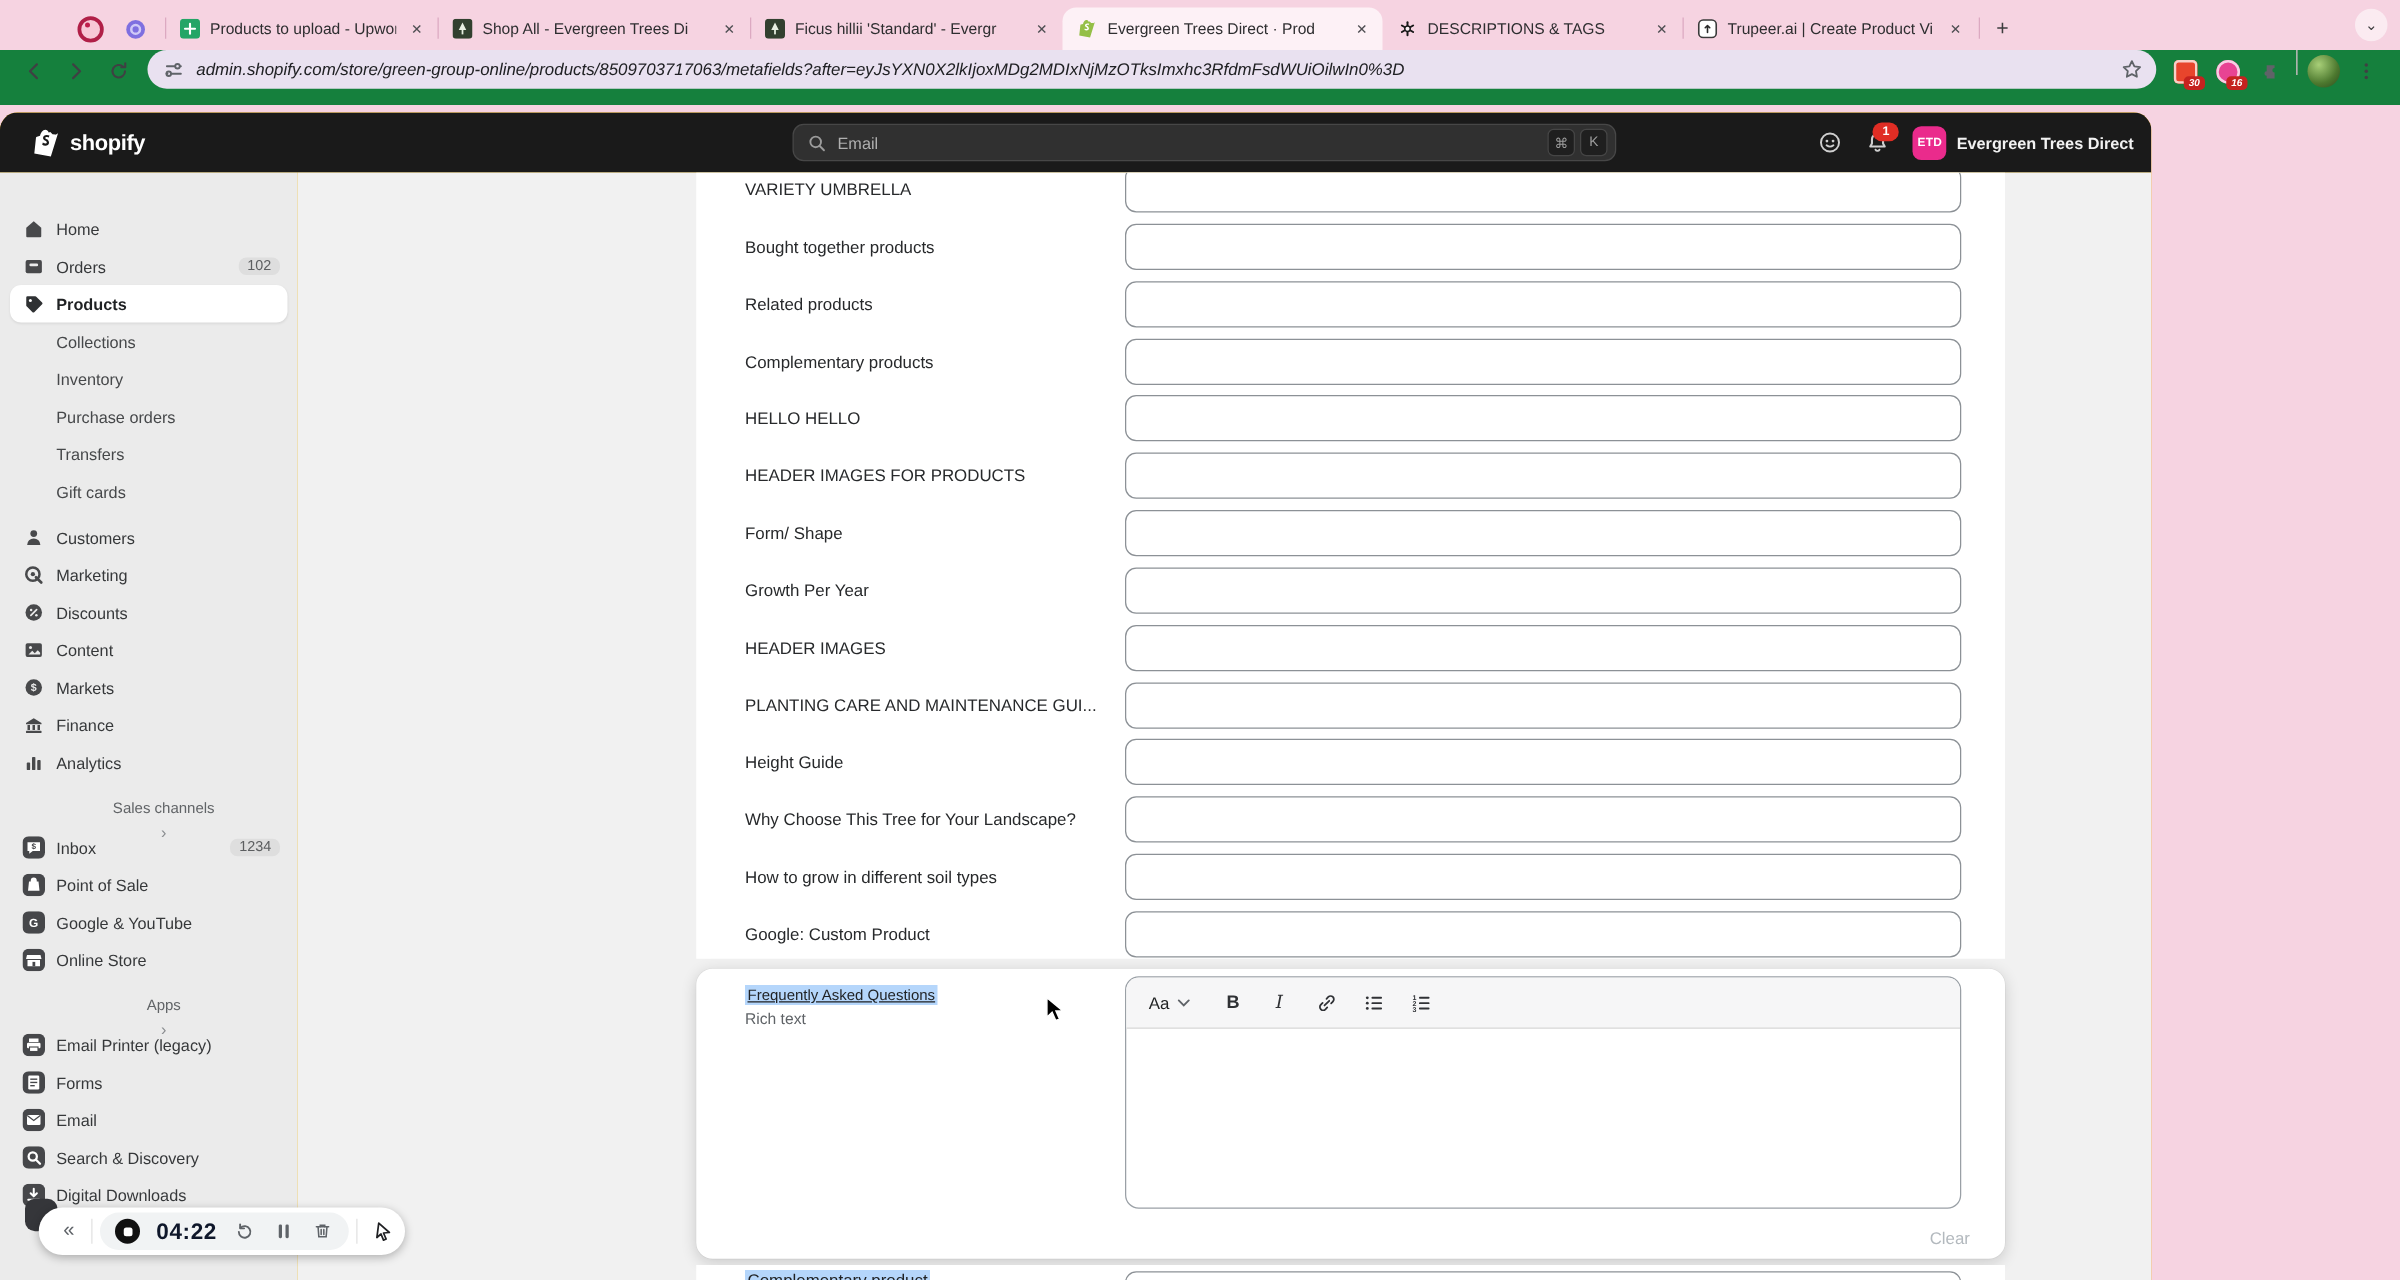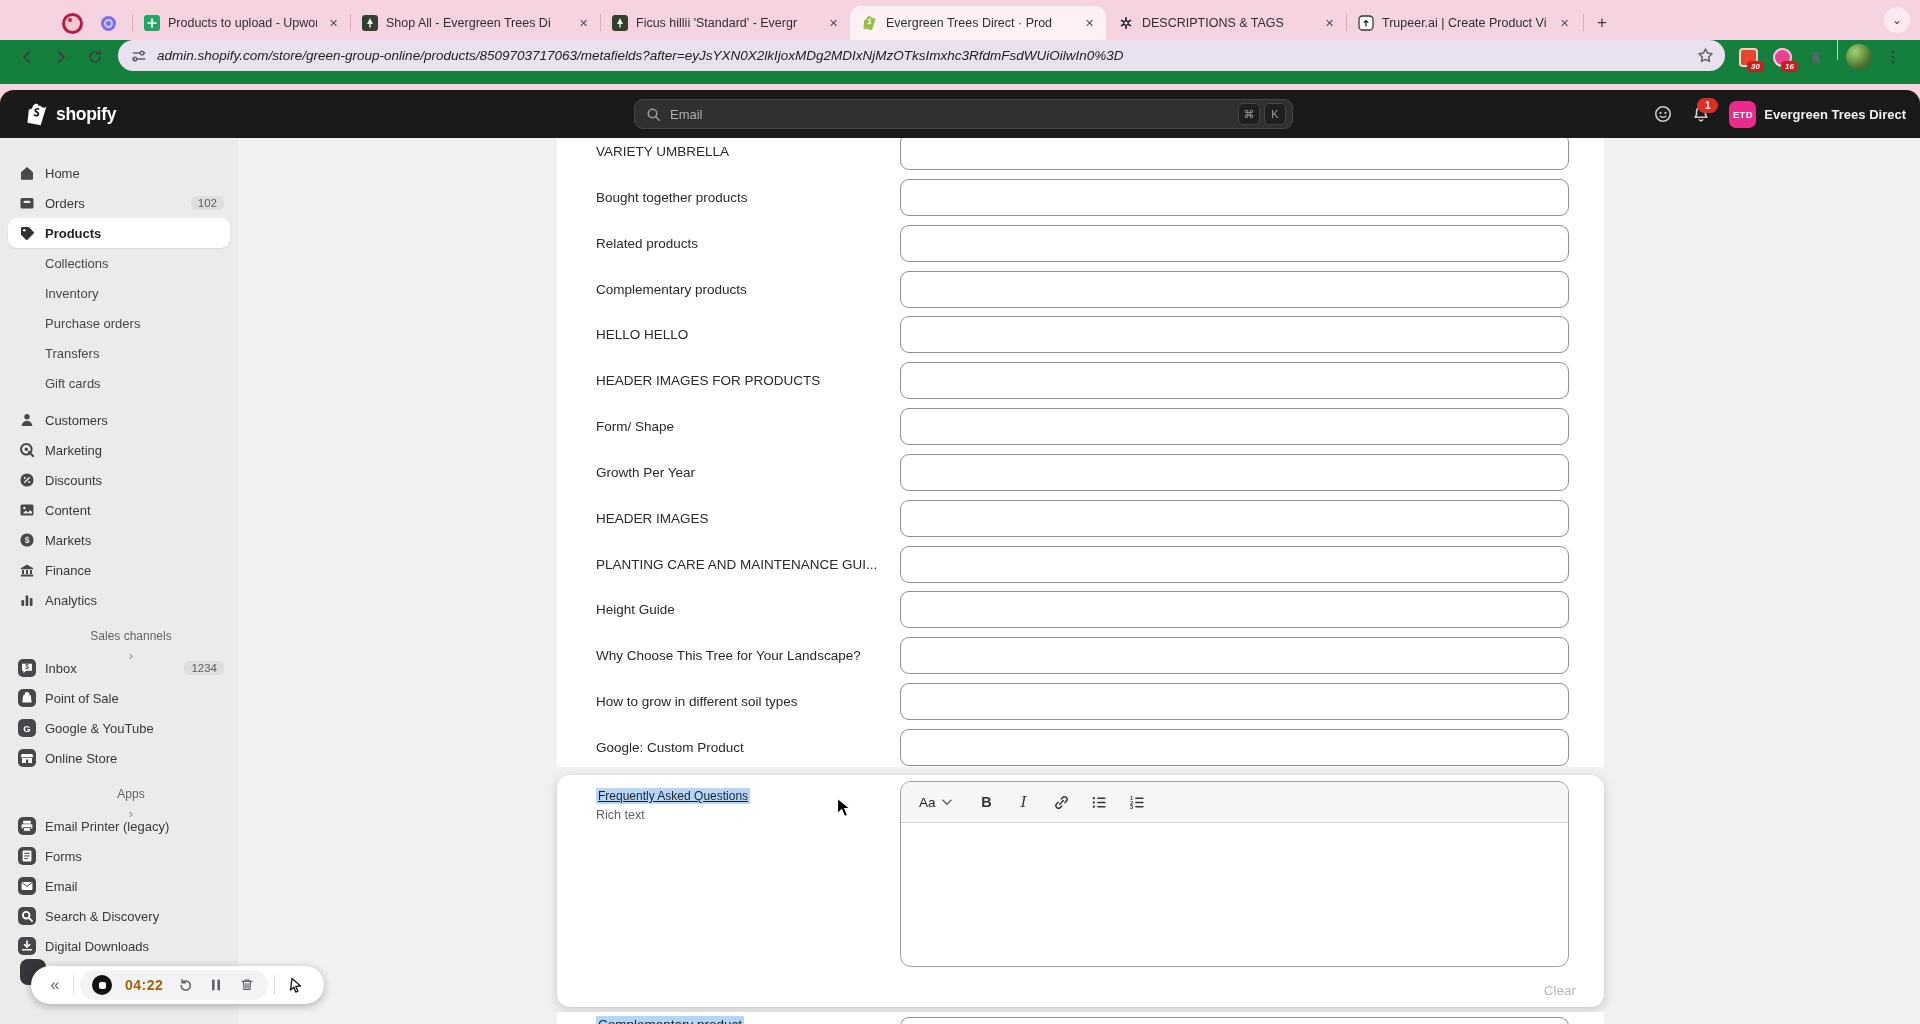--- a/index.html
+++ b/index.html
@@ -32,39 +32,39 @@
            padding:0 10px 0 12px;margin:0 6px;min-width:0;}
   .url{font-size:13.5px;color:#202124;white-space:nowrap;overflow:hidden;flex:1;margin-left:9px;}
   .extbox{position:relative;width:34px;height:34px;display:flex;align-items:center;justify-content:center;}
   .ext-red{width:19px;height:19px;border-radius:4px;background:#e8452c;box-shadow:inset 0 0 0 2px #f9d0c8;}
   .ext-pink{width:19px;height:19px;border-radius:50%;background:#e84393;box-shadow:inset 0 0 0 2px #f8cfe3;}
   .extbadge{position:absolute;right:1px;bottom:2px;min-width:13px;height:11px;border-radius:4px;background:#c5221f;
             color:#fff;font-size:8px;font-weight:bold;display:flex;align-items:center;justify-content:center;padding:0 2px;}
   .avatar{width:26px;height:26px;border-radius:50%;background:radial-gradient(circle at 35% 30%,#a8cf78,#4d792f 60%,#2c4a1c);}
   .chromediv{width:1px;height:20px;background:#e0c4d2;margin:0 4px;}
   
-  .admin{position:absolute;top:90px;left:0;width:1920px;height:934px;border-radius:14px 14px 0 0;overflow:hidden;background:#eab308;}
+  .admin{position:absolute;top:90px;left:0;width:1721px;height:934px;border-radius:14px 14px 0 0;overflow:hidden;background:#eab308;}
   .topbar{position:absolute;top:0;left:0;right:0;height:48px;background:#1a1a1a;}
   .logo{position:absolute;left:26px;top:12px;display:flex;align-items:center;gap:7px;}
   .logotext{color:#fff;font-size:17.5px;font-weight:bold;letter-spacing:-.3px;}
   .search{position:absolute;left:634px;top:9px;width:659px;height:30px;background:#303030;border:1px solid #474747;
           border-radius:9px;display:flex;align-items:center;padding:0 6px 0 10px;box-sizing:border-box;}
   .search .ph{flex:1;color:#b0b0b0;font-size:13px;margin-left:8px;}
   .skey{width:20px;height:20px;margin-left:4px;background:#1f1f1f;border:1px solid #454545;border-radius:5px;
         color:#9d9d9d;font-size:11px;display:flex;align-items:center;justify-content:center;}
   .tb-right{position:absolute;right:14px;top:0;height:48px;display:flex;align-items:center;gap:18px;}
   .bellwrap{position:relative;width:20px;height:20px;}
   .notif{position:absolute;top:-6px;right:-7px;min-width:15px;height:15px;border-radius:8px;background:#e02d24;
          color:#fff;font-size:10px;font-weight:bold;display:flex;align-items:center;justify-content:center;padding:0 3px;}
   .storechip{display:flex;align-items:center;gap:8px;}
   .etd{width:27px;height:27px;border-radius:7px;background:#ea2b8c;color:#fff;font-size:9.5px;font-weight:bold;
        display:flex;align-items:center;justify-content:center;letter-spacing:.3px;}
   .storename{color:#f2f2f2;font-size:13px;font-weight:600;}
   
-  .sidebar{position:absolute;left:0;top:48px;width:238px;bottom:0;background:#ebebeb;padding-top:20px;box-sizing:border-box;}
+  .sidebar{position:absolute;left:0;top:48px;width:238px;bottom:0;background:#ebebeb;padding-top:30px;box-sizing:border-box;}
   .sitem{position:relative;height:30px;margin:0 8px;display:flex;align-items:center;gap:9px;padding:0 6px 0 10px;
          font-size:13px;color:#36383a;border-radius:9px;}
   .sitem .sic{width:18px;height:18px;flex:0 0 18px;display:flex;align-items:center;justify-content:center;}
   .sitem .slabel{flex:1;white-space:nowrap;overflow:hidden;}
   .sitem.active{background:#fff;font-weight:bold;color:#1f2123;box-shadow:0 1px 2px rgba(0,0,0,.08);}
   .sitem.indent{padding-left:37px;color:#46484a;}
   .sbadge{background:#dedede;border-radius:6px;padding:1px 7px;font-size:11.5px;color:#5c5e60;font-weight:normal;}
   .shead{height:24px;margin-top:14px;display:flex;align-items:center;gap:5px;padding:0 0 0 24px;
          font-size:12px;color:#616467;flex-direction:column;}
   .shead .chev{font-size:13px;color:#8a8d90;}
@@ -93,21 +93,21 @@
   .partial .inp{position:absolute;left:343px;top:5px;width:667px;height:35px;border:1px solid #8c9196;border-radius:9px;background:#fff;}
   
   .recstub{position:absolute;left:20px;top:959px;width:26px;height:26px;border-radius:8px;background:#35363a;}
   .recpill{position:absolute;left:31px;top:966px;width:293px;height:38px;background:#fff;border-radius:19px;
            box-shadow:0 2px 8px rgba(0,0,0,.28);display:flex;align-items:center;padding:0 8px 0 12px;box-sizing:border-box;}
   .collapse{font-size:16px;color:#5f6368;width:24px;text-align:center;}
   .recdivider{width:1px;height:20px;background:#e2e2e2;margin:0 6px;}
   .recgroup{height:30px;background:#f1f3f4;border-radius:15px;display:flex;align-items:center;gap:13px;padding:0 12px;}
   .stopbtn{width:20px;height:20px;border-radius:50%;background:#111;display:flex;align-items:center;justify-content:center;}
   .stopbtn::after{content:'';width:7px;height:7px;border-radius:2px;background:#fff;}
-  .rectime{font-size:14px;font-weight:600;color:#a16207;letter-spacing:.5px;}
+  .rectime{font-size:18px;font-weight:600;color:#0f172a;letter-spacing:.5px;}
   .recicon{width:18px;height:18px;display:flex;align-items:center;justify-content:center;}
   
   .cursor{position:absolute;left:836px;top:797px;pointer-events:none;}
   svg{display:block;}
 </style>
 </head>
 <body>
 
 <div class="stage">
 

